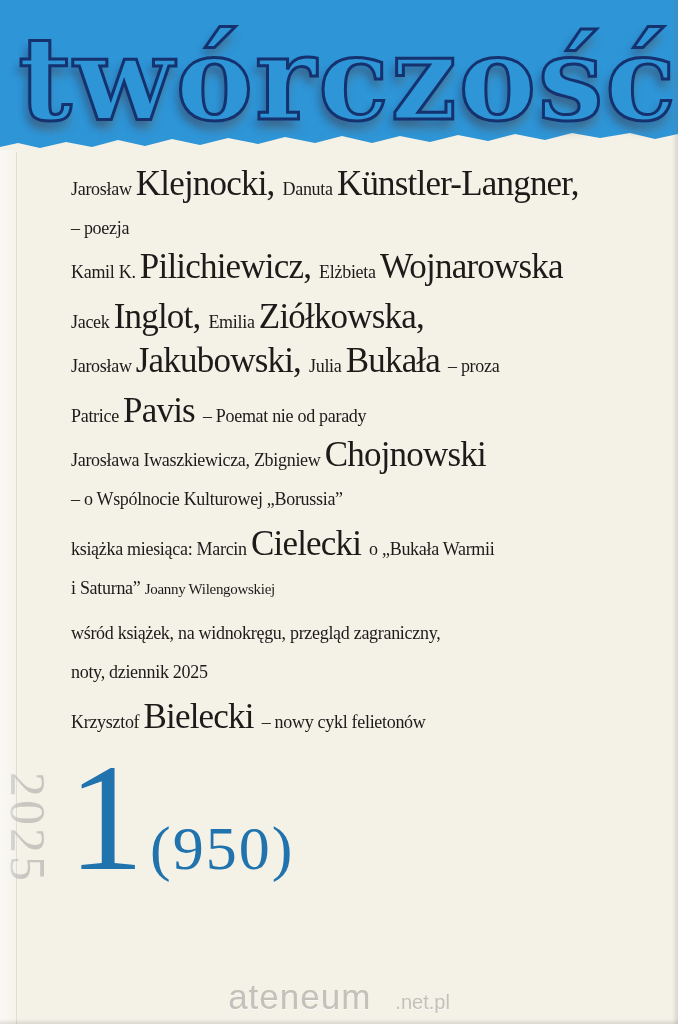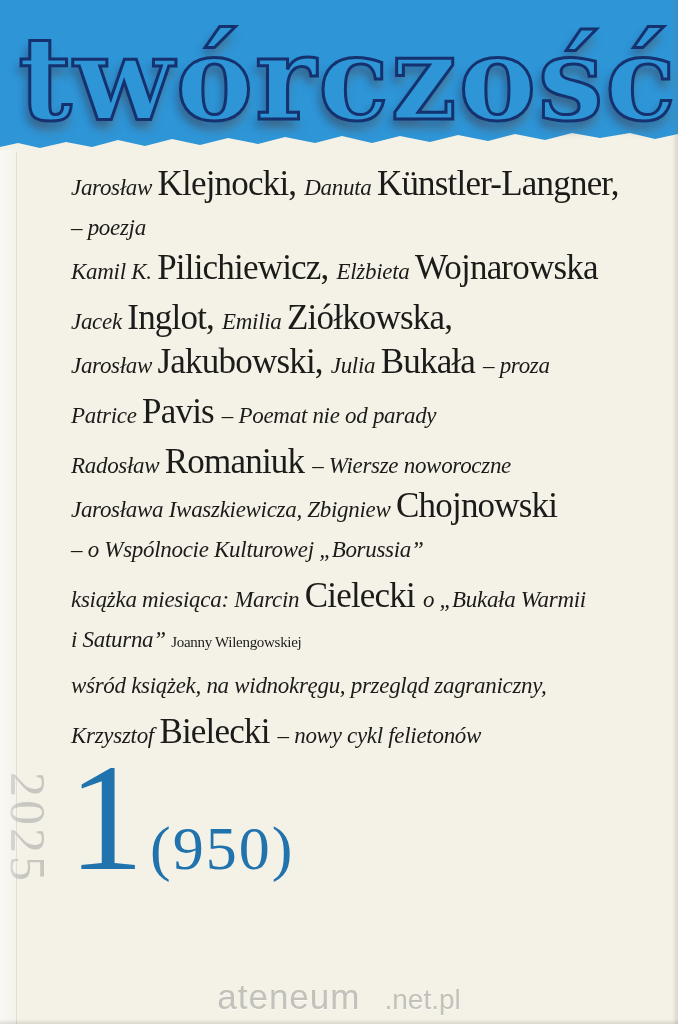--- a/index.html
+++ b/index.html
@@ -51,21 +51,21 @@
   
   .toc {
     position: absolute;
     left: 71px; top: 165px;
     width: 586px;
     color: #1c1b19;
     z-index: 3;
   }
   .toc-line { white-space: nowrap; line-height: 38px; }
   .toc-line.gap { margin-top: 6px; }
-  .seg-s  { font-size: 23px; letter-spacing: -0.3px; font-style: italic; }
+  .seg-s  { font-size: 18px; letter-spacing: -0.3px; }
   .seg-l  { font-size: 35px; letter-spacing: -0.8px; }
   .seg-sb { font-size: 15px; letter-spacing: -0.3px; font-weight: normal; }
 
   
   .issue {
     position: absolute;
     left: 68px; top: 742px;
     display: flex;
     align-items: baseline;
     color: #2173ae;
@@ -97,21 +97,21 @@
     display: flex;
     align-items: baseline;
     font-family: "Liberation Sans", sans-serif;
     color: rgba(150,148,138,0.55);
     text-shadow: 0 1px 0 rgba(255,255,255,0.6);
     white-space: nowrap;
     z-index: 4;
     gap: 24px;
   }
   .wm-main   { font-size: 35px; letter-spacing: 1px; }
-  .wm-suffix { font-size: 28px; }
+  .wm-suffix { font-size: 20px; }
 
   
   .edge-left {
     position: absolute; left: 0; top: 150px; bottom: 0; width: 22px;
     background: linear-gradient(90deg, rgba(255,255,255,0.55), rgba(255,255,255,0));
     z-index: 5; pointer-events: none;
   }
   .edge-left-line {
     position: absolute; left: 16px; top: 152px; bottom: 0; width: 1px;
     background: rgba(185,183,173,0.35);
@@ -137,26 +137,26 @@
 
   <h1 class="title">twórczość</h1>
 
   <div class="toc">
       <div class="toc-line"><span class="seg-s">Jarosław </span><span class="seg-l">Klejnocki, </span><span class="seg-s">Danuta </span><span class="seg-l">Künstler-Langner,</span></div>
       <div class="toc-line"><span class="seg-s">– poezja</span></div>
       <div class="toc-line"><span class="seg-s">Kamil K. </span><span class="seg-l">Pilichiewicz, </span><span class="seg-s">Elżbieta </span><span class="seg-l">Wojnarowska</span></div>
       <div class="toc-line gap"><span class="seg-s">Jacek </span><span class="seg-l">Inglot, </span><span class="seg-s">Emilia </span><span class="seg-l">Ziółkowska,</span></div>
       <div class="toc-line"><span class="seg-s">Jarosław </span><span class="seg-l">Jakubowski, </span><span class="seg-s">Julia </span><span class="seg-l">Bukała </span><span class="seg-s">– proza</span></div>
       <div class="toc-line gap"><span class="seg-s">Patrice </span><span class="seg-l">Pavis </span><span class="seg-s">– Poemat nie od parady</span></div>
-      <div class="toc-line gap"><span class="seg-s">Radosław </span><span class="seg-l">Romaniuk </span><span class="seg-s">– Wiersze noworoczne</span></div>
       <div class="toc-line"><span class="seg-s">Jarosława Iwaszkiewicza, Zbigniew </span><span class="seg-l">Chojnowski</span></div>
       <div class="toc-line"><span class="seg-s">– o Wspólnocie Kulturowej „Borussia”</span></div>
       <div class="toc-line gap"><span class="seg-s">książka miesiąca: Marcin </span><span class="seg-l">Cielecki </span><span class="seg-s">o „Bukała Warmii</span></div>
       <div class="toc-line"><span class="seg-s">i Saturna” </span><span class="seg-sb">Joanny Wilengowskiej</span></div>
       <div class="toc-line gap"><span class="seg-s">wśród książek, na widnokręgu, przegląd zagraniczny,</span></div>
+      <div class="toc-line"><span class="seg-s">noty, dziennik 2025</span></div>
       <div class="toc-line gap"><span class="seg-s">Krzysztof </span><span class="seg-l">Bielecki </span><span class="seg-s">– nowy cykl felietonów</span></div>
     </div>
 
   <div class="issue">
     <span class="issue-big">1</span>
     <span class="issue-small">(950)</span>
   </div>
 
   <div class="year-vertical">2025</div>
 

